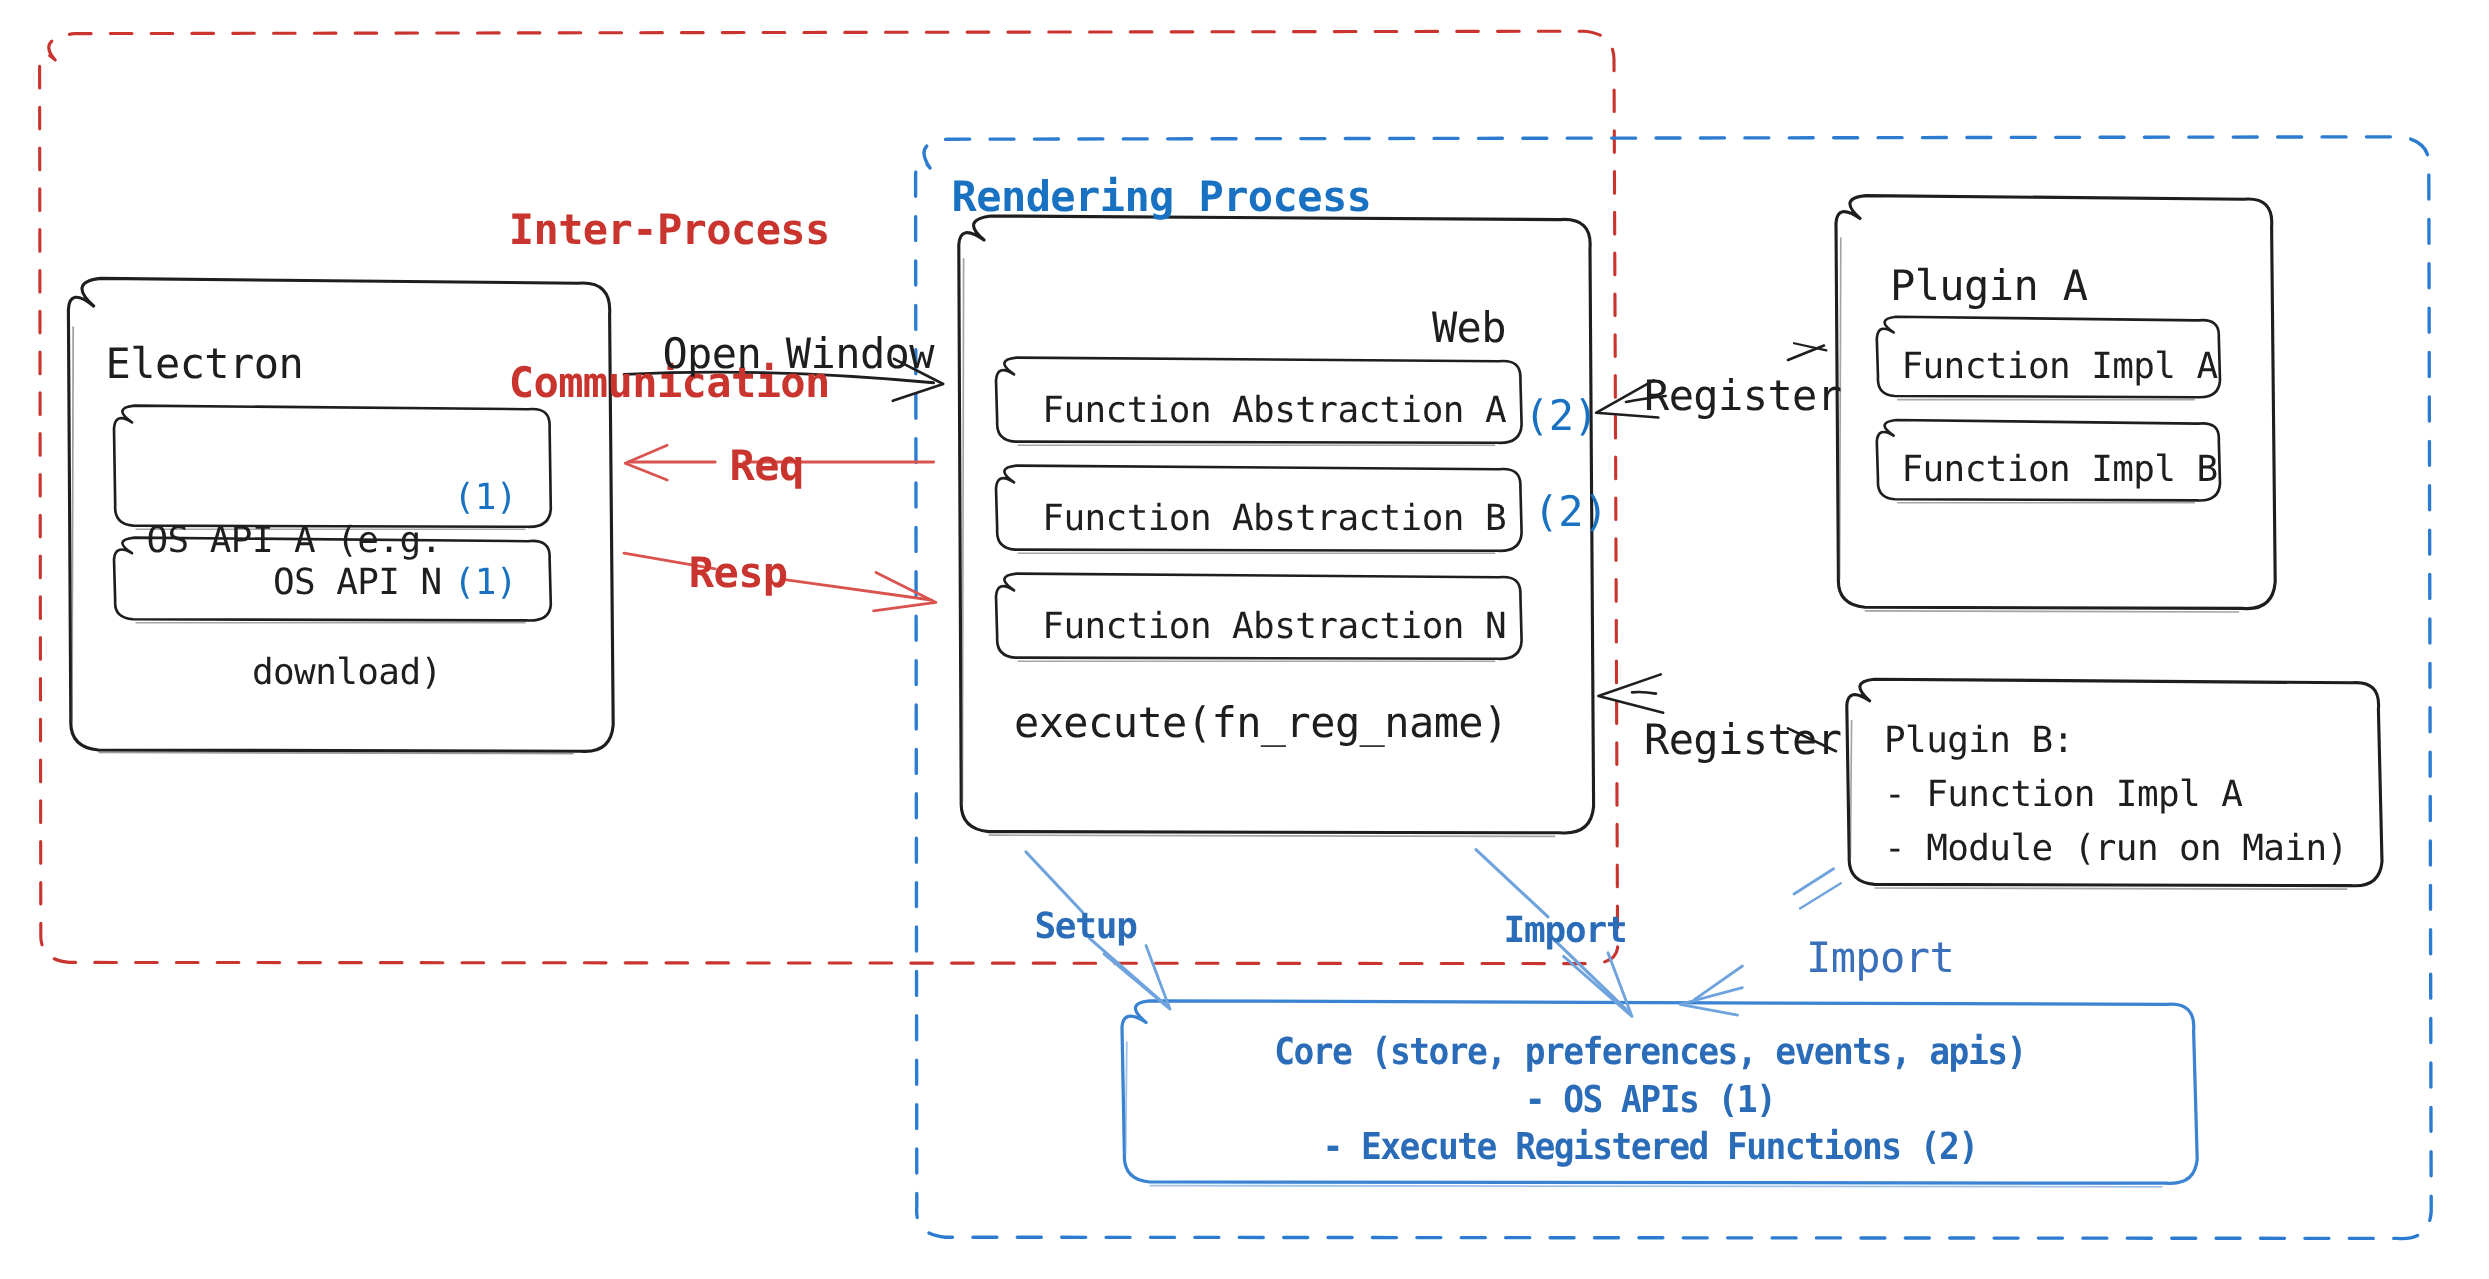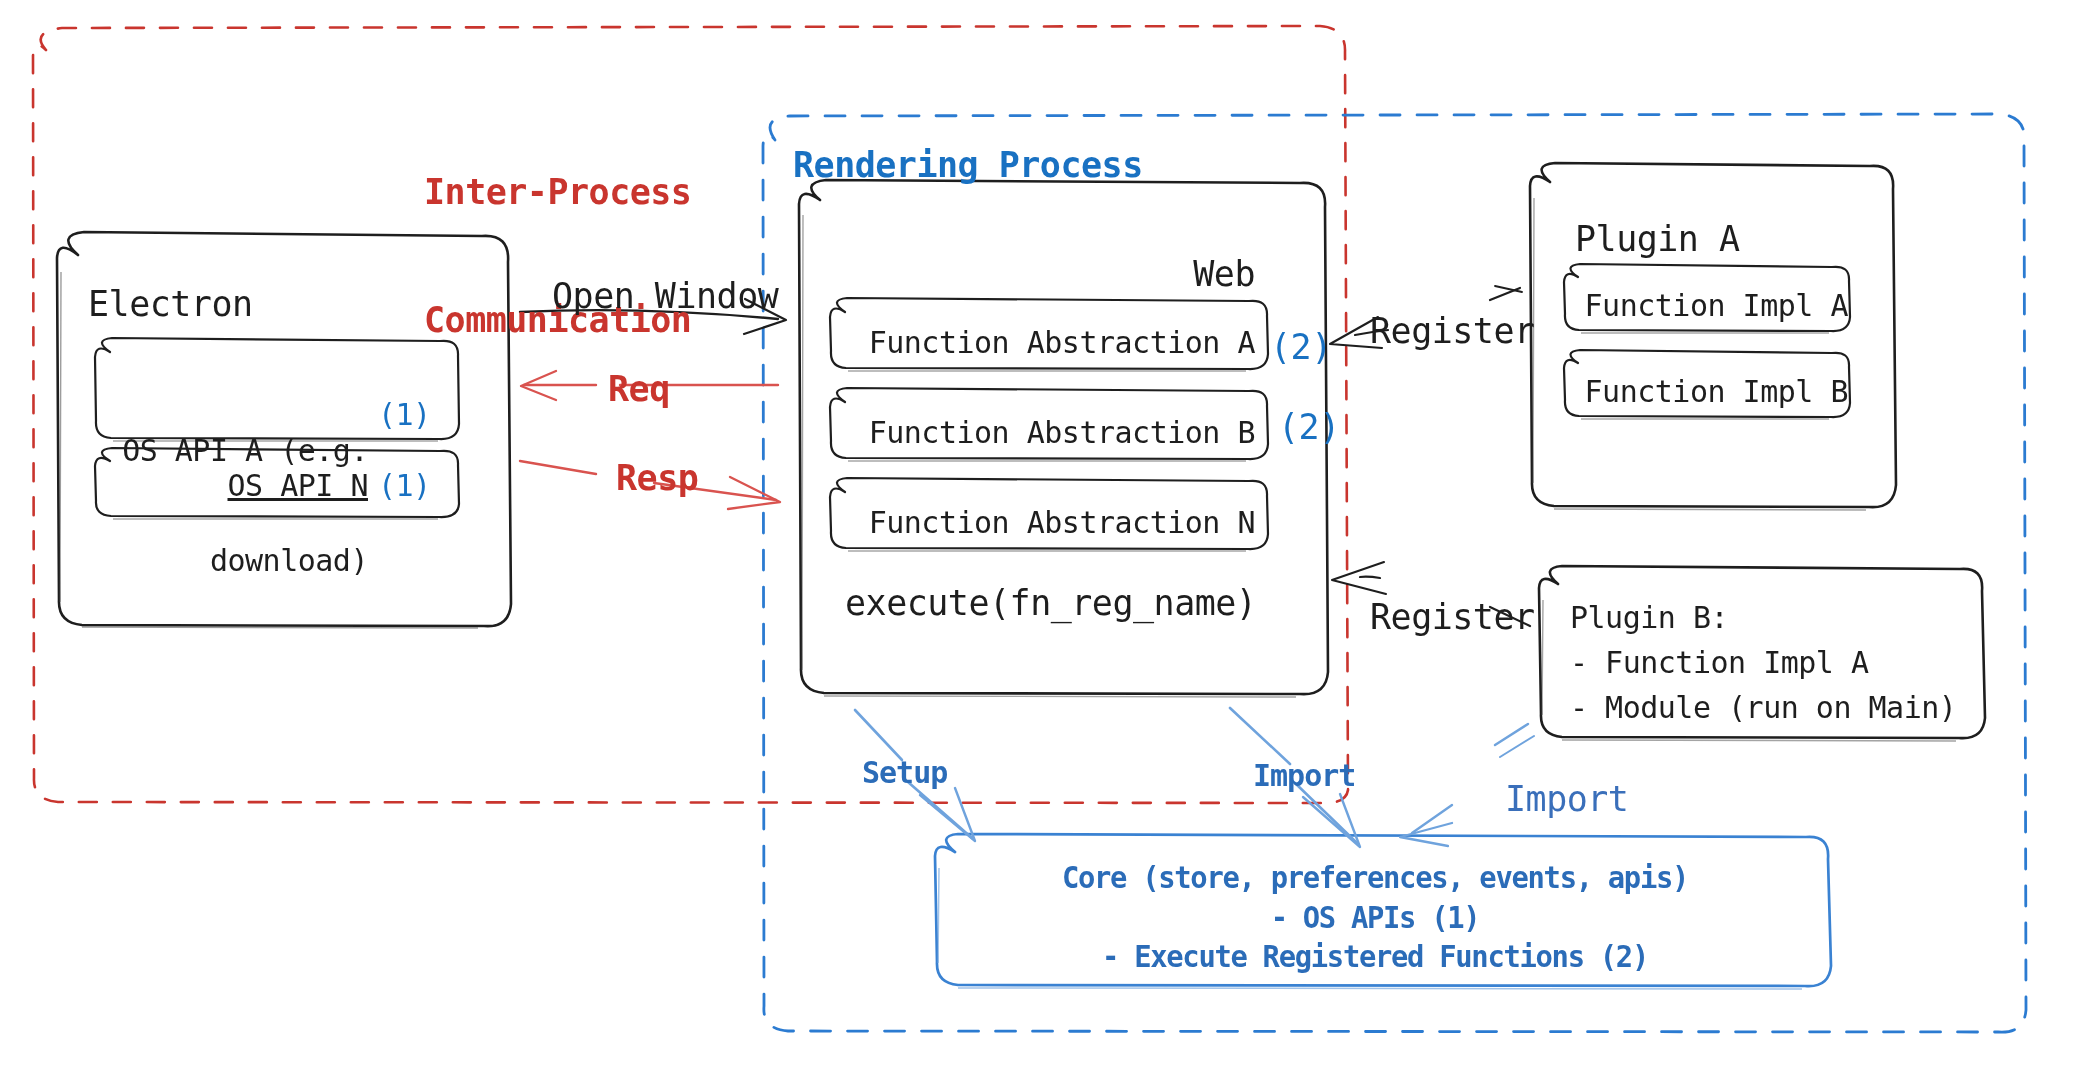--- a/index.html
+++ b/index.html
@@ -179,28 +179,28 @@
   <div class="lbl blue t31 bold" style="left:793px; top:144px;">Rendering Process</div>
 
   <div class="lbl t31" style="left:88px; top:283px;">Electron</div>
 
   <div class="lbl lbl-center t30" style="left:118px; top:360px; width:250px;">
     <div>OS API A (e.g.</div>
     <div>download)</div>
   </div>
   <div class="lbl blue t30" style="left:378px; top:397px;">(1)</div>
 
-  <div class="lbl lbl-center t30" style="left:118px; top:468px; width:250px;text-decoration:underline;">OS API N</div>
+  <div class="lbl lbl-center t30" style="left:118px; top:468px; width:250px;">OS API N</div>
   <div class="lbl blue t30" style="left:378px; top:468px;">(1)</div>
 
   <div class="lbl t31" style="left:552px; top:275px;">Open Window</div>
 
   <div class="lbl red t31 bold" style="left:608px; top:368px;">Req</div>
 
-  <div class="lbl red t31 bold" style="left:616px; top:457px;">Resp</div>
+  <div class="lbl red t31 bold" style="left:574px; top:457px;">Resp</div>
 
   <div class="lbl lbl-center t31" style="left:835px; top:253px; width:420px;">Web</div>
 
   <div class="lbl lbl-center t30" style="left:843px; top:325px; width:412px;">Function Abstraction A</div>
   <div class="lbl blue t31" style="left:1270px; top:326px;">(2)</div>
 
   <div class="lbl lbl-center t30" style="left:843px; top:415px; width:412px;">Function Abstraction B</div>
   <div class="lbl blue t31" style="left:1278px; top:406px;">(2)</div>
 
   <div class="lbl t31" style="left:845px; top:582px;">execute(fn_reg_name)</div>

